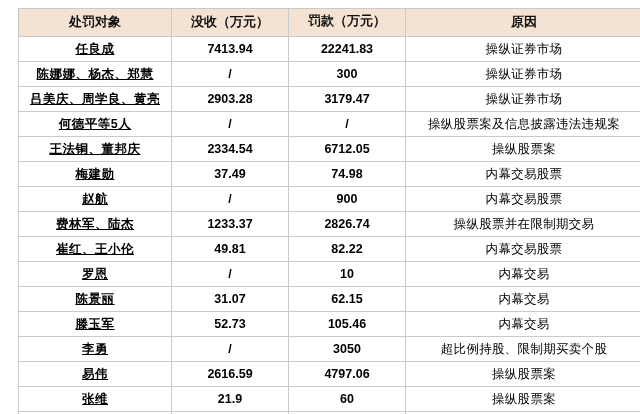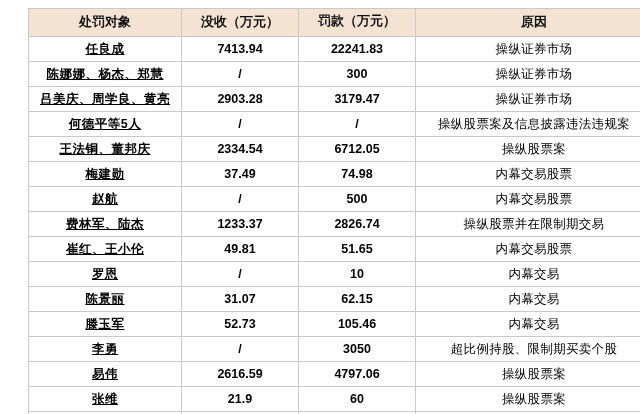--- a/index.html
+++ b/index.html
@@ -12,21 +12,21 @@
     height: 414px;
     font-family: "Liberation Sans", sans-serif;
     color: #000000;
     overflow: hidden;
   }
   .page {
     width: 640px;
     height: 414px;
     position: relative;
     box-sizing: border-box;
-    padding: 8px 18px 0 28px;
+    padding: 8px 18px 0 18px;
     background: #ffffff;
   }
   table.penalty-table {
     border-collapse: collapse;
     width: 604px;
     table-layout: fixed;
   }
   table.penalty-table th,
   table.penalty-table td {
     border: 1px solid #c9c9c9;
@@ -112,33 +112,33 @@
       </tr>
       <tr>
         <td class="target-cell">梅建勋</td>
         <td class="num-cell">37.49</td>
         <td class="num-cell">74.98</td>
         <td class="reason-cell">内幕交易股票</td>
       </tr>
       <tr>
         <td class="target-cell">赵航</td>
         <td class="num-cell">/</td>
-        <td class="num-cell">500</td>
+        <td class="num-cell">900</td>
         <td class="reason-cell">内幕交易股票</td>
       </tr>
       <tr>
         <td class="target-cell">费林军、陆杰</td>
         <td class="num-cell">1233.37</td>
         <td class="num-cell">2826.74</td>
         <td class="reason-cell">操纵股票并在限制期交易</td>
       </tr>
       <tr>
         <td class="target-cell">崔红、王小伦</td>
         <td class="num-cell">49.81</td>
-        <td class="num-cell">51.65</td>
+        <td class="num-cell">82.22</td>
         <td class="reason-cell">内幕交易股票</td>
       </tr>
       <tr>
         <td class="target-cell">罗恩</td>
         <td class="num-cell">/</td>
         <td class="num-cell">10</td>
         <td class="reason-cell">内幕交易</td>
       </tr>
       <tr>
         <td class="target-cell">陈景丽</td>

